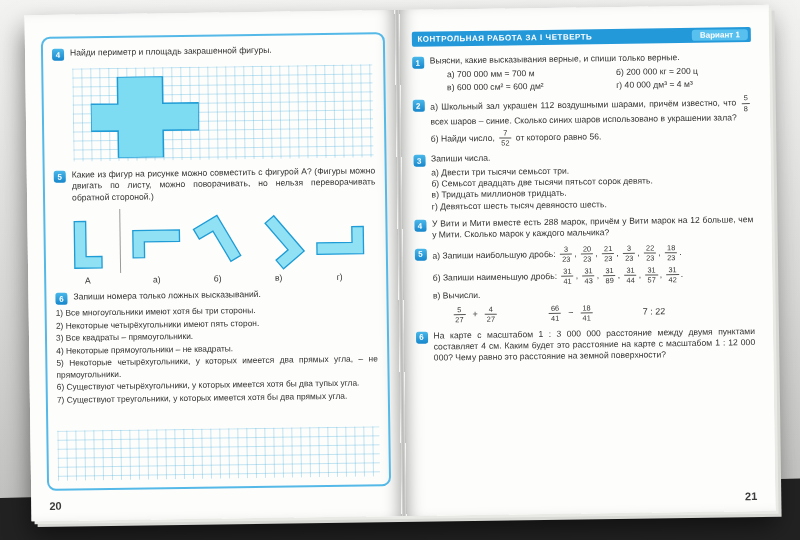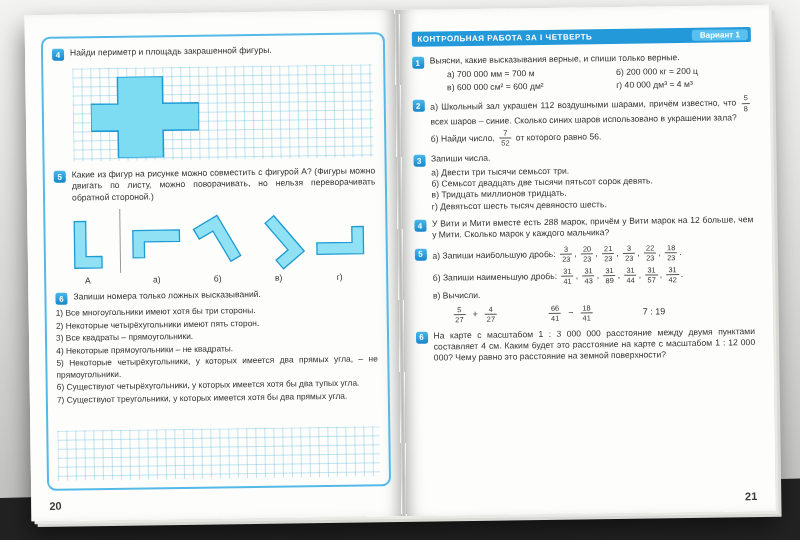--- a/index.html
+++ b/index.html
@@ -293,21 +293,21 @@
                 <span class="frac">
                     <span class="fn">66</span>
                     <span class="fd">41</span>
                   </span>
                 <span class="op">−</span>
                 <span class="frac">
                     <span class="fn">18</span>
                     <span class="fd">41</span>
                   </span>
               </div>
-              <div class="expr">7 : 19</div>
+              <div class="expr">7 : 22</div>
             </div>
           </div>
         </div>
 
         <div class="item">
           <div class="badge">6</div>
           <div class="txt t">На карте с масштабом 1 : 3 000 000 расстояние между двумя пунктами составляет 4 см. Каким будет это расстояние на карте с масштабом 1 : 12 000 000? Чему равно это расстояние на земной поверхности?</div>
         </div>
 
       </div>

